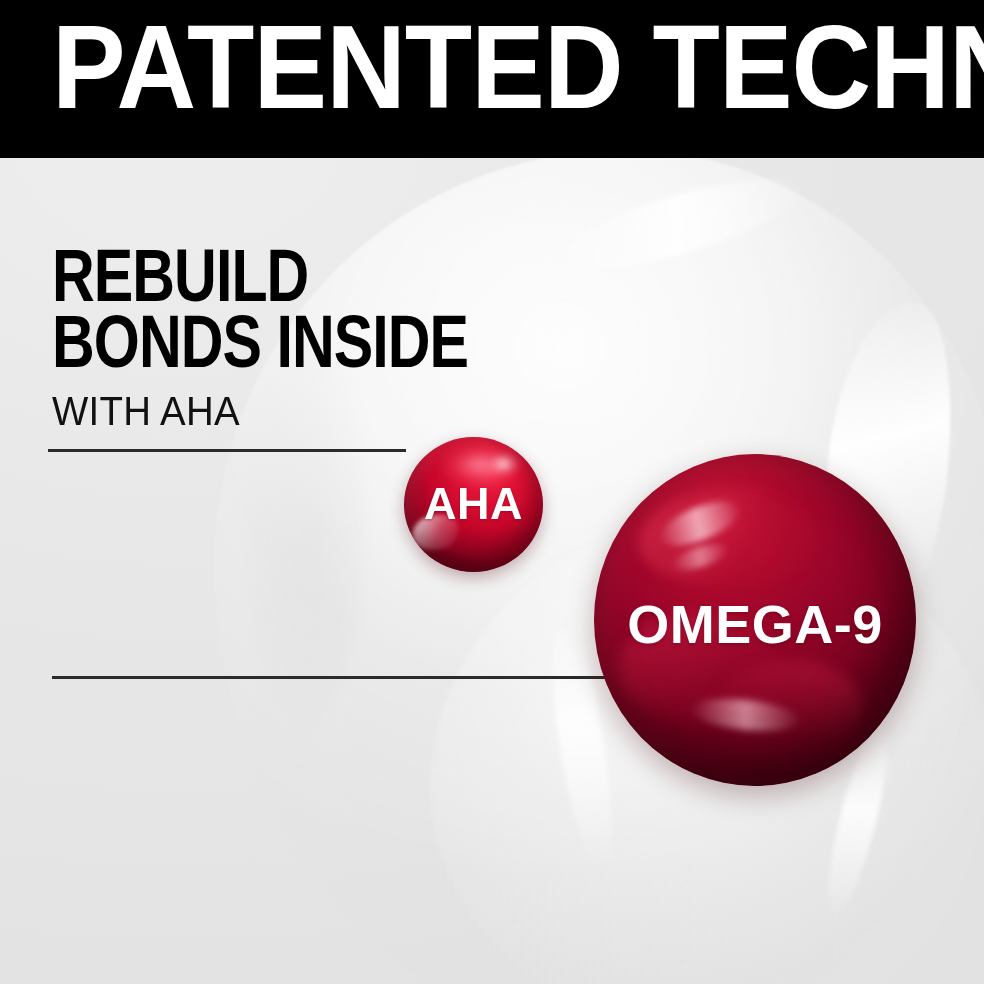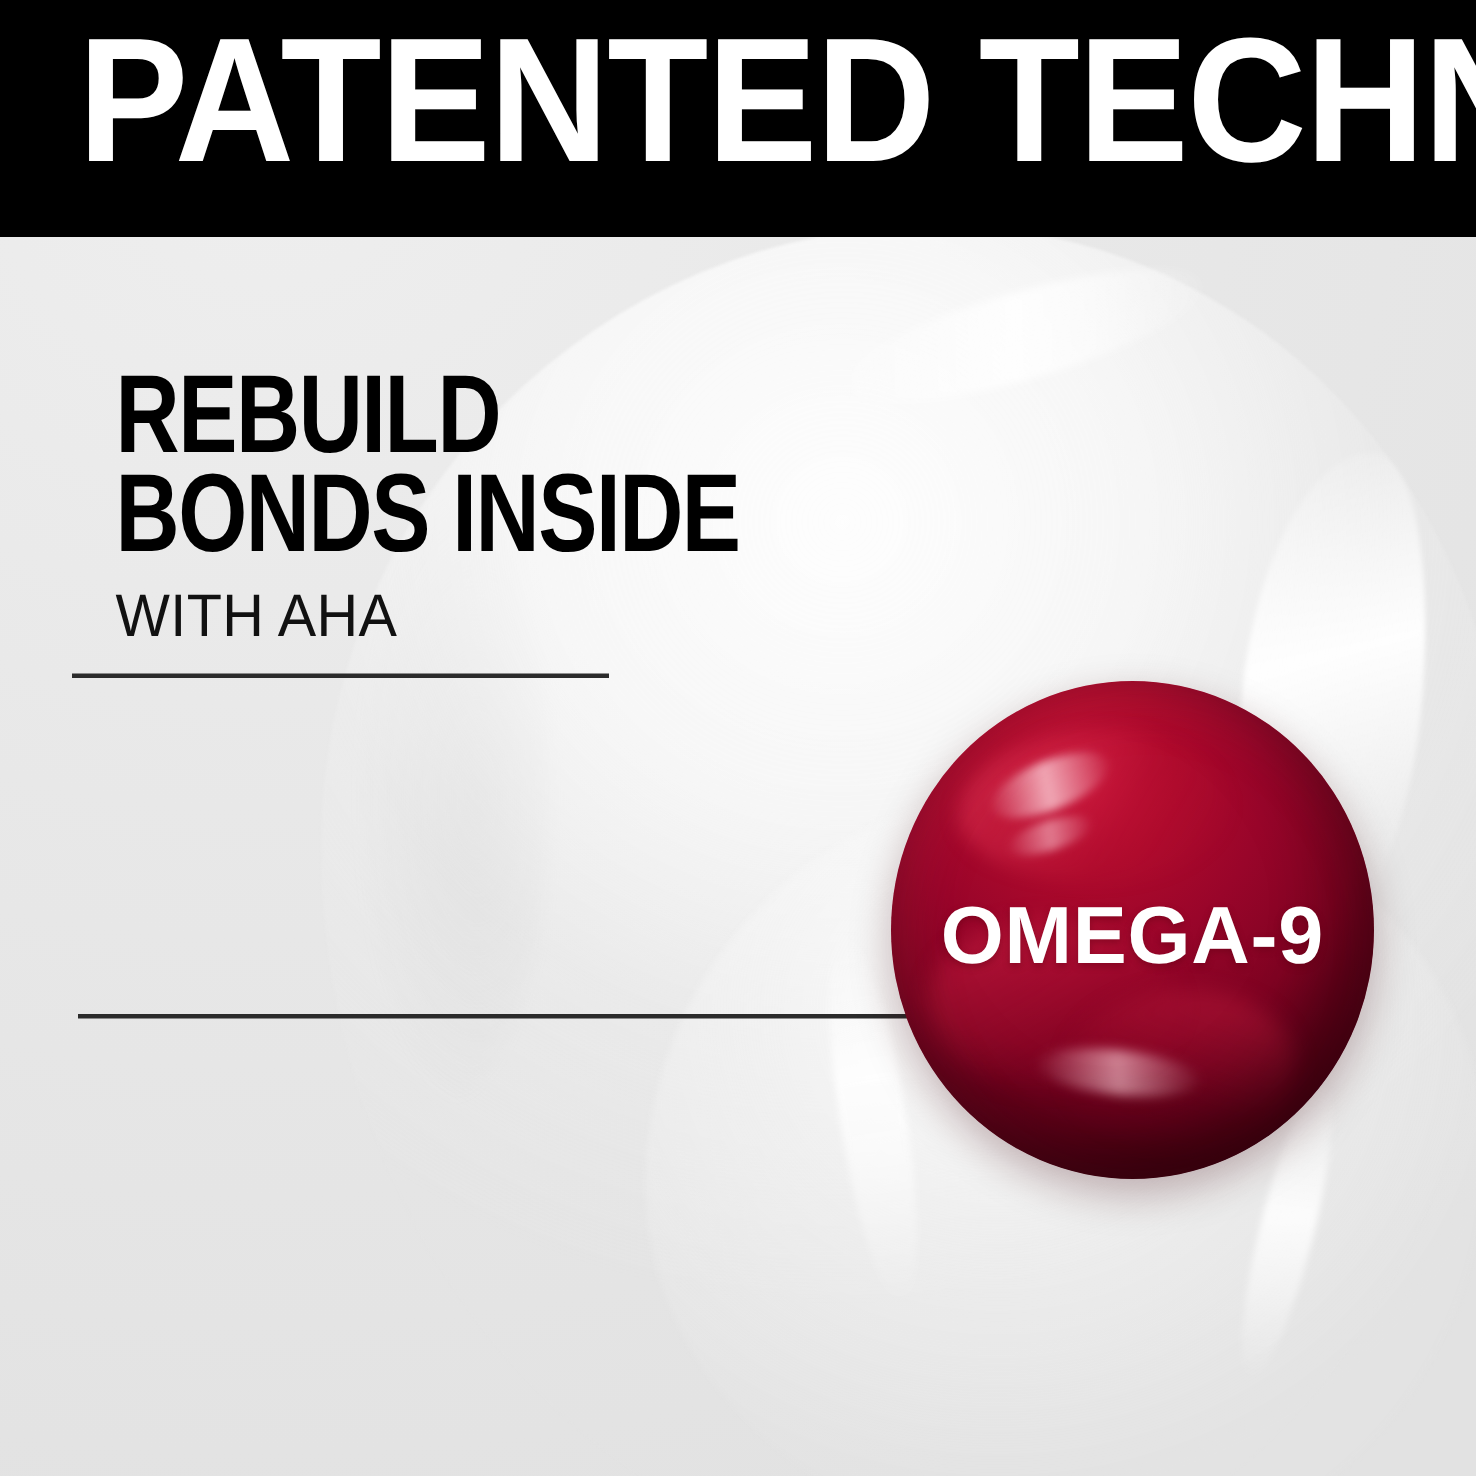--- a/index.html
+++ b/index.html
@@ -120,21 +120,21 @@
     font-weight: 700;
     font-size: 118px;
     line-height: 118px;
     letter-spacing: -1px;
     transform: scaleX(0.935);
     transform-origin: left center;
     white-space: nowrap;
   }
 
   
-  .block { position: absolute; margin-left: 25px; }
+  .block { position: absolute; }
   .headline {
     color: #000000;
     font-weight: 700;
     font-size: 74px;
     line-height: 66px;
     letter-spacing: -1.2px;
     transform: scaleX(0.80);
     transform-origin: left top;
     white-space: nowrap;
     margin: 0;
@@ -327,20 +327,27 @@
 
   <div class="block" id="block-top">
     <div class="headline">REBUILD</div>
     <div class="headline">BONDS INSIDE</div>
     <div class="subline" style="margin-top:14px;">WITH AHA</div>
   </div>
   <div class="rule" id="rule-top"></div>
 
   <div class="rule" id="rule-bottom"></div>
 
+  <div class="sphere" id="sphere-aha">
+    <div class="hl-top"></div>
+    <div class="hl-spec"></div>
+    <div class="hl-low"></div>
+    <div class="hl-rim"></div>
+    <span class="sphere-label-aha">AHA</span>
+  </div>
 
   <div class="sphere" id="sphere-omega">
     <div class="om-blob-a"></div>
     <div class="om-blob-b"></div>
     <div class="om-blob-c"></div>
     <div class="om-spec-1"></div>
     <div class="om-spec-2"></div>
     <div class="om-spec-3"></div>
     <div class="om-rim"></div>
     <span class="sphere-label-omega">OMEGA-9</span>

